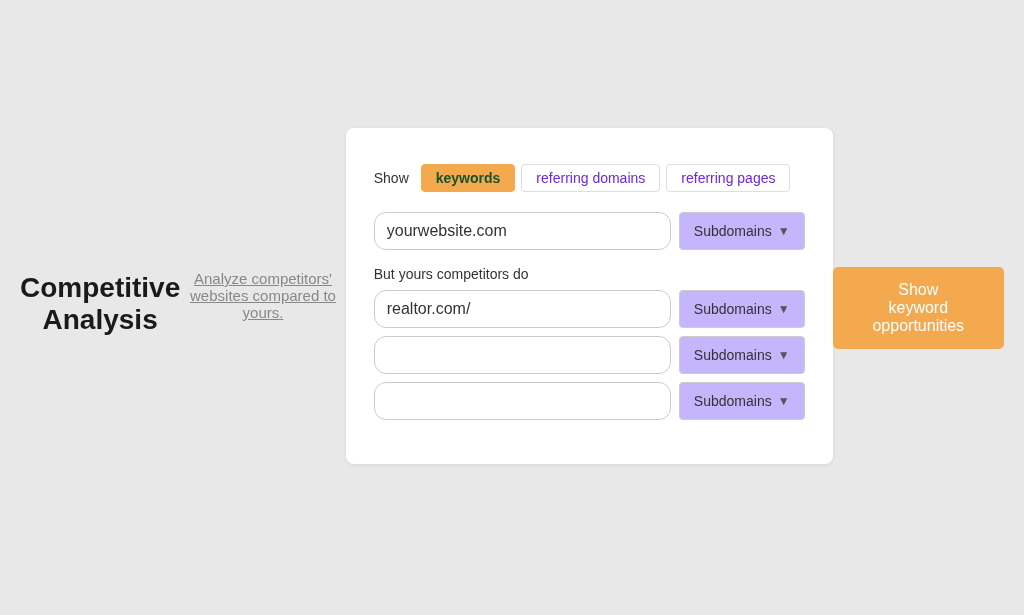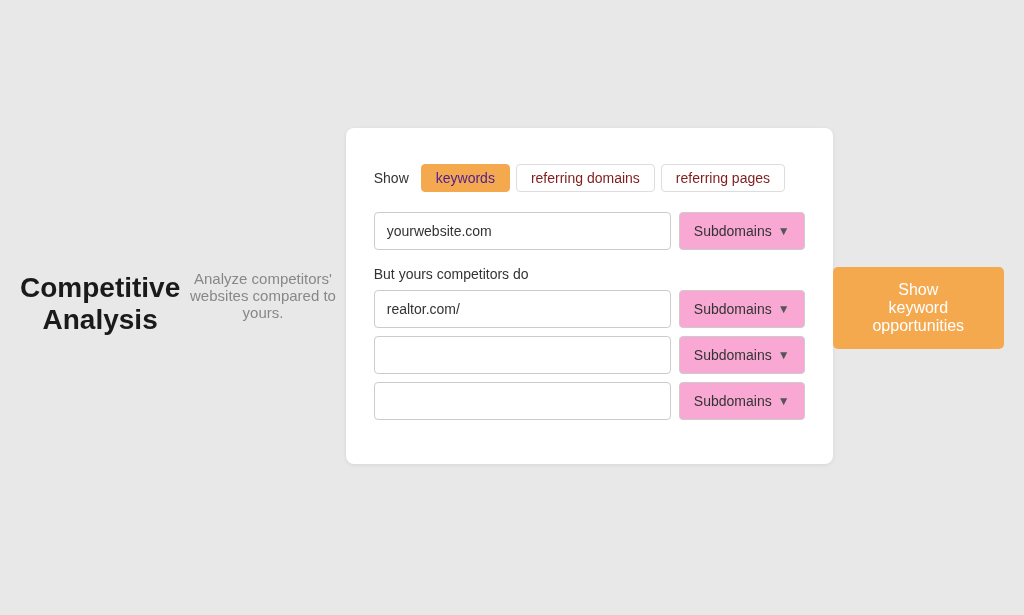--- a/index.html
+++ b/index.html
@@ -35,20 +35,21 @@
       color: #1a1a1a;
       text-align: center;
       margin-bottom: 8px;
     }
 
     .page-subtitle {
       font-size: 15px;
       color: #888;
       text-align: center;
       margin-bottom: 24px;
+      text-decoration: underline;
     }
 
     .card {
       background: #fff;
       border-radius: 8px;
       padding: 36px 28px;
       width: 923px;
       box-shadow: 0 1px 4px rgba(0,0,0,0.08);
       margin-bottom: 24px;
     }
@@ -66,60 +67,60 @@
       margin-right: 6px;
     }
 
     .tab-btn {
       padding: 5px 14px;
       border-radius: 4px;
       border: 1px solid #ddd;
       background: #fff;
       font-size: 14px;
       cursor: pointer;
-      color: #7f1d1d;
+      color: #6d28d9;
     }
 
     .tab-btn.active {
       background-color: #f5a94e;
       border-color: #f5a94e;
-      color: #4c1d95;
-      font-weight: 400;
+      color: #14532d;
+      font-weight: 700;
     }
 
     .section-label {
       font-size: 14px;
       color: #333;
       margin-bottom: 8px;
     }
 
     .input-row {
       display: flex;
       align-items: center;
       gap: 8px;
       margin-bottom: 8px;
     }
 
     .text-input {
       flex: 1;
       height: 38px;
       border: 1px solid #ccc;
-      border-radius: 4px;
+      border-radius: 12px;
       padding: 0 12px;
-      font-size: 14px;
+      font-size: 16px;
       color: #333;
       outline: none;
     }
 
     .dropdown-btn {
       height: 38px;
       padding: 0 14px;
       border: 1px solid #ccc;
       border-radius: 4px;
-      background: #f9a8d4;
+      background: #c4b5fd;
       font-size: 14px;
       color: #333;
       cursor: pointer;
       display: flex;
       align-items: center;
       gap: 6px;
       white-space: nowrap;
     }
 
     .dropdown-arrow {

